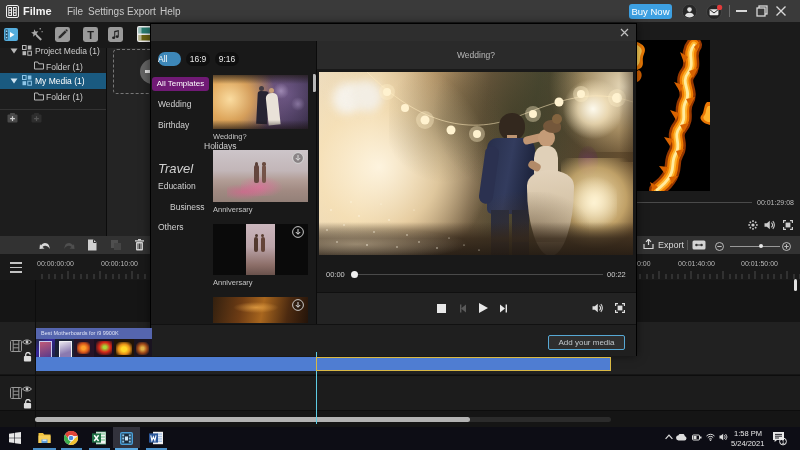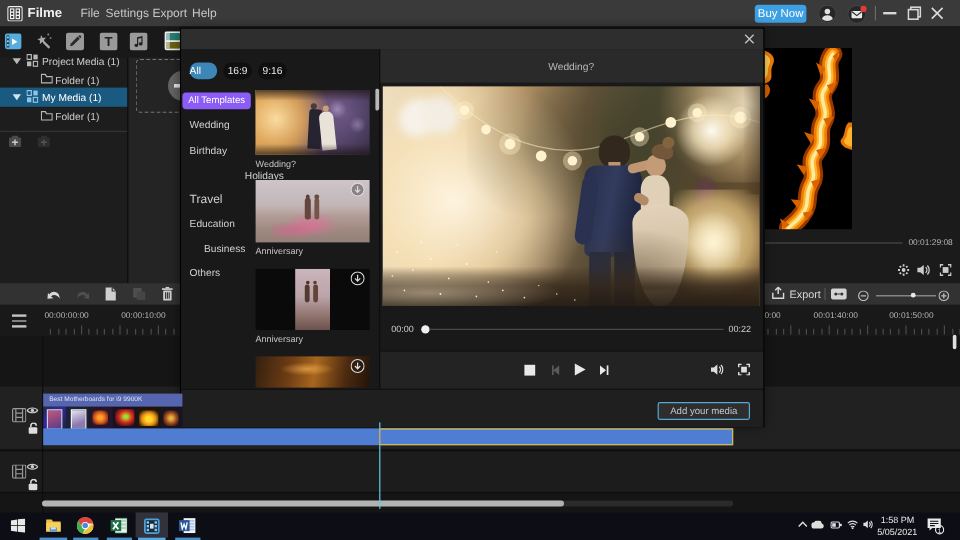--- a/index.html
+++ b/index.html
@@ -421,21 +421,21 @@
     </svg>
   <svg class="abs" style="left:706px;top:433px" width="9" height="8" viewBox="0 0 9 8">
       <path d="M0.5 3 a5.5 5.5 0 0 1 8 0 M1.8 4.6 a3.6 3.6 0 0 1 5.4 0 M3.1 6.2 a1.8 1.8 0 0 1 2.8 0" stroke="#ddd" fill="none"></path>
       <circle cx="4.5" cy="7.2" r="0.8" fill="#ddd"></circle>
     </svg>
   <svg class="abs" style="left:719px;top:433px" width="9" height="8" viewBox="0 0 9 8">
       <path d="M0.5 2.6 H2 L4.2 0.8 V7.2 L2 5.4 H0.5 z" fill="#ddd"></path>
       <path d="M5.4 2.2 a2.6 2.6 0 0 1 0 3.6 M6.6 1 a4.3 4.3 0 0 1 0 6" stroke="#ddd" stroke-width="0.9" fill="none"></path>
     </svg>
   <div class="txt" style="left:734px;top:428.5px;font-size:7.5px;color:#e8e8e8;">1:58 PM</div>
-  <div class="txt" style="left:731px;top:438.5px;font-size:7.5px;color:#e8e8e8;">5/05/2021</div>
+  <div class="txt" style="left:731px;top:438.5px;font-size:7.5px;color:#e8e8e8;">5/24/2021</div>
   <svg class="abs" style="left:772px;top:431px" width="15" height="15" viewBox="0 0 15 15">
     <path d="M1 1 H12 V9 H5 L2.6 11 V9 H1 Z" fill="#e8e8e8"></path>
     <path d="M3 3.4 H10 M3 5.2 H10 M3 7 H7" stroke="#0d0d15" stroke-width="0.9"></path>
     <circle cx="11" cy="10.5" r="3.4" fill="none" stroke="#e8e8e8" stroke-width="1"></circle>
     <text x="11" y="13" font-size="5.5" fill="#e8e8e8" text-anchor="middle">1</text>
   </svg>
 
   <div class="abs" style="left:150px;top:22.5px;width:487px;height:333px;background:#1c1c1c;border:1px solid #000;box-sizing:border-box;box-shadow:0 0 9px rgba(0,0,0,0.5);"></div>
 
   <div class="abs" style="left:151px;top:23.5px;width:485px;height:17.5px;background:#2e2e2e;"></div>
@@ -443,25 +443,25 @@
       <path d="M1 1 L8 8 M8 1 L1 8" stroke="#c0c0c0" stroke-width="1.2"></path>
     </svg>
 
   <div class="abs" style="left:151px;top:41px;width:164.5px;height:314px;background:#191919;"></div>
   <div class="abs" style="left:315.5px;top:41px;width:1px;height:314px;background:#0b0b0b;"></div>
 
   <div class="abs" style="left:158px;top:52px;width:23px;height:13.5px;background:#3d87b8;border-radius:7px;color:#fff;font-size:8.5px;text-align:left;line-height:14px;">All</div>
   <div class="abs" style="left:186px;top:52px;width:24px;height:13.5px;background:#0f0f0f;border-radius:7px;color:#e8e8e8;font-size:8.5px;text-align:center;line-height:14px;">16:9</div>
   <div class="abs" style="left:215px;top:52px;width:24px;height:13.5px;background:#0f0f0f;border-radius:7px;color:#e8e8e8;font-size:8.5px;text-align:center;line-height:14px;">9:16</div>
 
-  <div class="abs" style="left:152px;top:77px;width:57px;height:14px;background:#8b5cf6;border-radius:3px;color:#fff;font-size:8px;line-height:14px;text-align:center;">All Templates</div>
+  <div class="abs" style="left:152px;top:77px;width:57px;height:14px;background:#701a75;border-radius:3px;color:#fff;font-size:8px;line-height:14px;text-align:center;">All Templates</div>
   <div class="txt" style="left:158px;top:99px;font-size:8.5px;color:#d0d0d0;">Wedding</div>
   <div class="txt" style="left:158px;top:120px;font-size:8.5px;color:#d0d0d0;">Birthday</div>
   <div class="txt" style="left:158px;top:140.5px;font-size:8.5px;color:#d0d0d0;margin-left:46px;">Holidays</div>
-  <div class="txt" style="left:158px;top:161px;font-size:10px;color:#d0d0d0;">Travel</div>
+  <div class="txt" style="left:158px;top:161px;font-size:13px;color:#d0d0d0;font-style:italic;">Travel</div>
   <div class="txt" style="left:158px;top:181px;font-size:8.5px;color:#d0d0d0;">Education</div>
   <div class="txt" style="left:158px;top:201.5px;font-size:8.5px;color:#d0d0d0;margin-left:12px;">Business</div>
   <div class="txt" style="left:158px;top:222px;font-size:8.5px;color:#d0d0d0;">Others</div>
 
   <div class="abs" style="left:213px;top:75px;width:95px;height:54px;overflow:hidden;background:
       radial-gradient(circle at 18% 45%, rgba(255,225,165,0.95) 0%, rgba(235,175,95,0.8) 26%, rgba(120,80,40,0) 55%),
       radial-gradient(circle at 78% 35%, rgba(150,120,185,0.5) 0%, rgba(120,95,160,0.25) 40%, rgba(80,60,100,0) 70%),
       linear-gradient(100deg, #c89858 0%, #8a6438 30%, #55415c 60%, #3c3048 80%, #2a2333 100%);">
     <div class="abs" style="left:60px;top:8px;width:16px;height:16px;border-radius:50%;background:radial-gradient(circle,rgba(200,180,220,0.55),rgba(200,180,220,0) 70%);"></div>
     <div class="abs" style="left:78px;top:22px;width:14px;height:14px;border-radius:50%;background:radial-gradient(circle,rgba(190,170,215,0.45),rgba(190,170,215,0) 70%);"></div>

